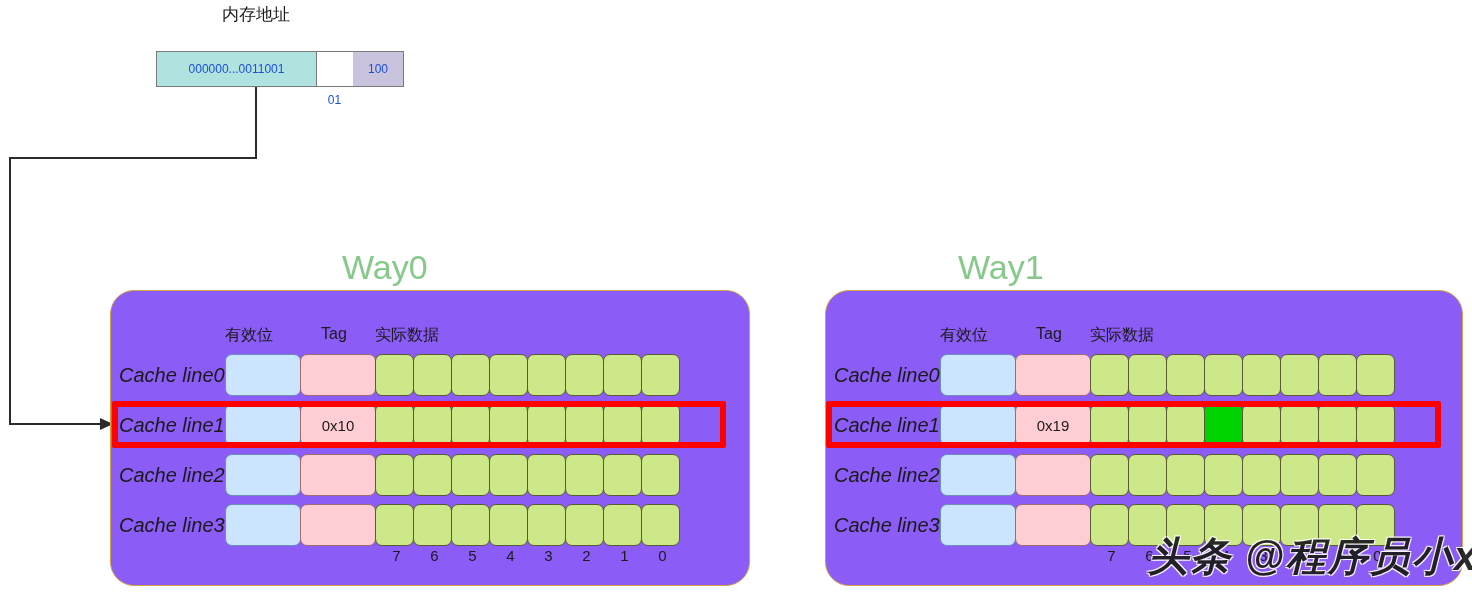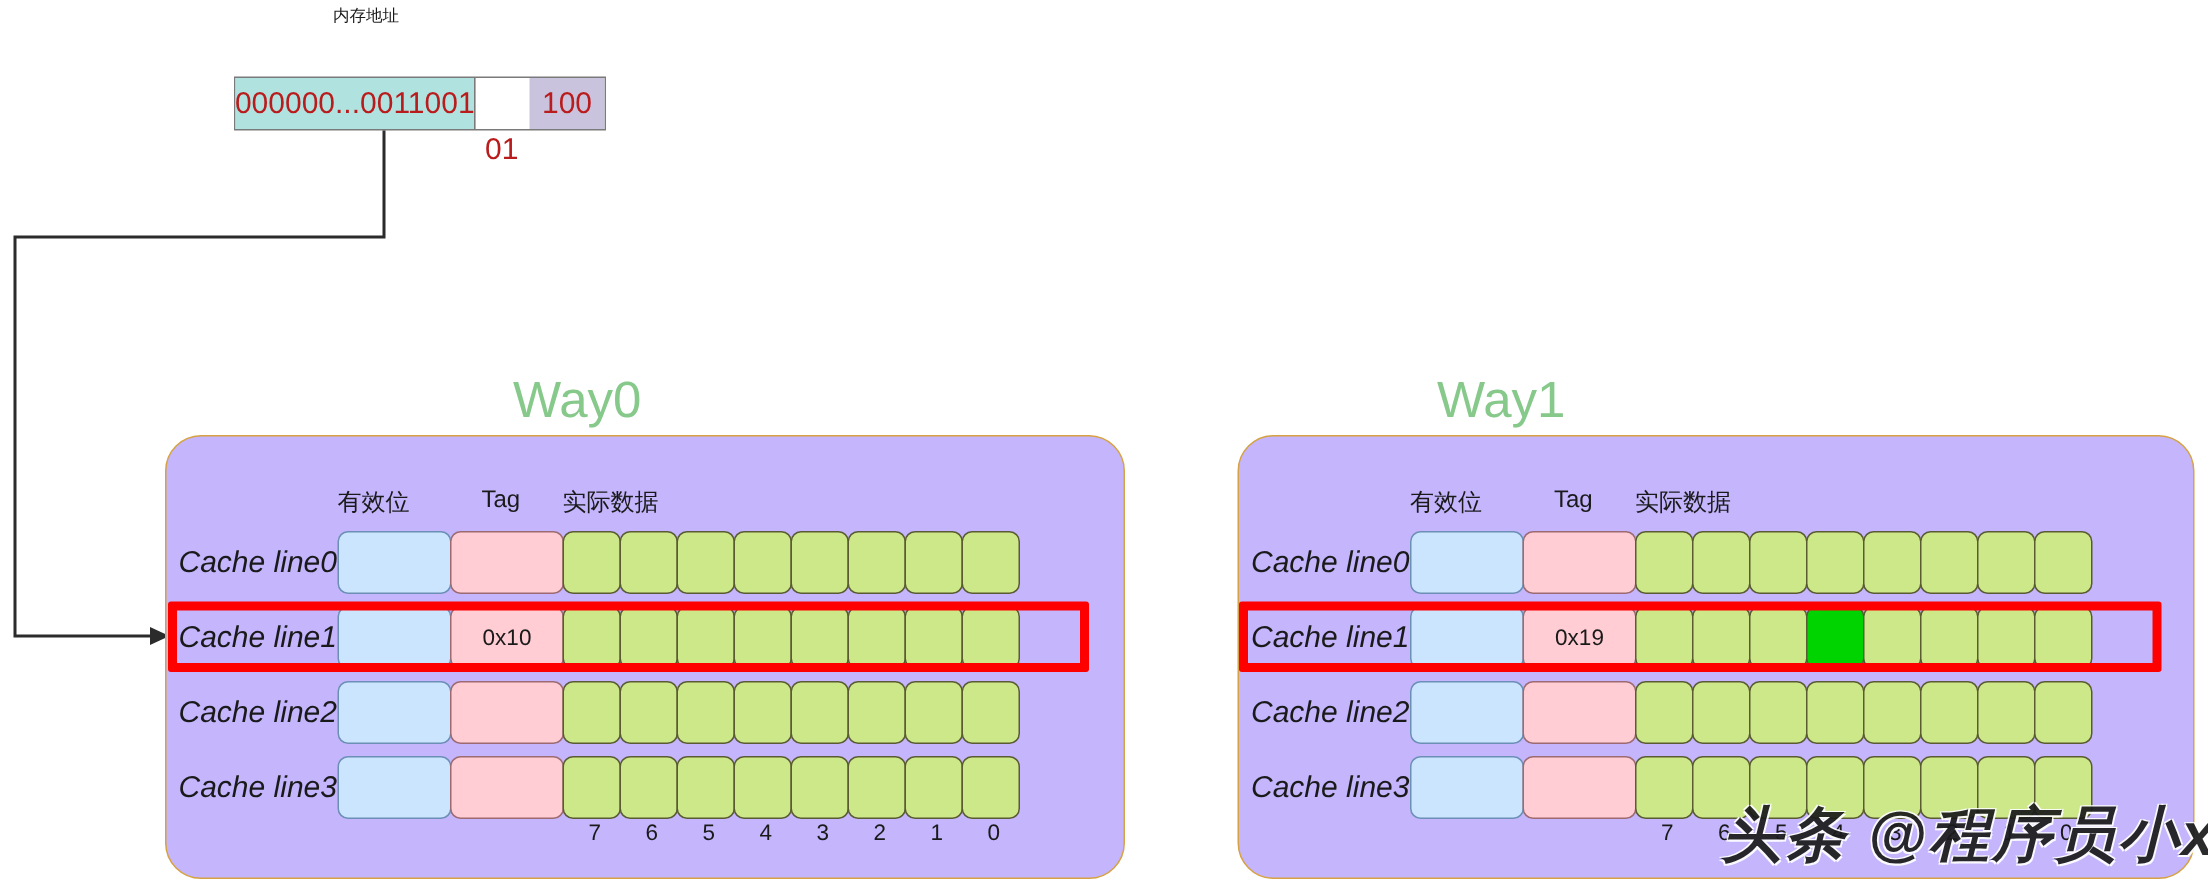--- a/index.html
+++ b/index.html
@@ -15,42 +15,42 @@
     overflow: hidden;
     font-family: "Liberation Sans", "DejaVu Sans", sans-serif;
     color: #1a1a1a;
   }
 
   
   #mem-addr-title {
     position: absolute;
     left: 222px;
     top: 3px;
-    font-size: 11px;
+    font-size: 17px;
     color: #1a1a1a;
     white-space: nowrap;
   }
   #mem-addr-bar {
     position: absolute;
     left: 156px;
     top: 51px;
     height: 36px;
     display: flex;
     align-items: stretch;
     border: 1px solid #7a7a7a;
     box-sizing: border-box;
   }
   #mem-addr-bar .seg {
     display: flex;
     align-items: center;
     justify-content: center;
-    font-size: 20px;
+    font-size: 12px;
     box-sizing: border-box;
     border-right: 1px solid #7a7a7a;
-    color: #b91c1c;
+    color: #1d4ed8;
     white-space: nowrap;
   }
   #mem-addr-bar .seg:last-child { border-right: none; }
   .seg-tag   { width: 160px; background: #b0e3e0; }
   .seg-index { width: 36px;  background: #ffd9a6; margin-top: 48px; }
   .seg-off   { width: 50px;  background: #c9c3dd; }
 
   
   #connector { position: absolute; left: 0; top: 0; width: 1472px; height: 592px; pointer-events: none; }
 
@@ -62,21 +62,21 @@
     white-space: nowrap;
     margin-top: 28px;
   }
   #way0-title { left: 342px; top: 220px; }
   #way1-title { left: 958px; top: 220px; }
 
   .way-panel {
     position: absolute;
     top: 290px;
     height: 296px;
-    background: #c4b5fd;
+    background: #8b5cf6;
     border: 1.5px solid #d6a243;
     border-radius: 24px;
     box-sizing: border-box;
   }
   #way0-panel { left: 110px; width: 640px; }
   #way1-panel { left: 825px; width: 638px; }
 
   .col-headers {
     position: absolute;
     top: 34px;

